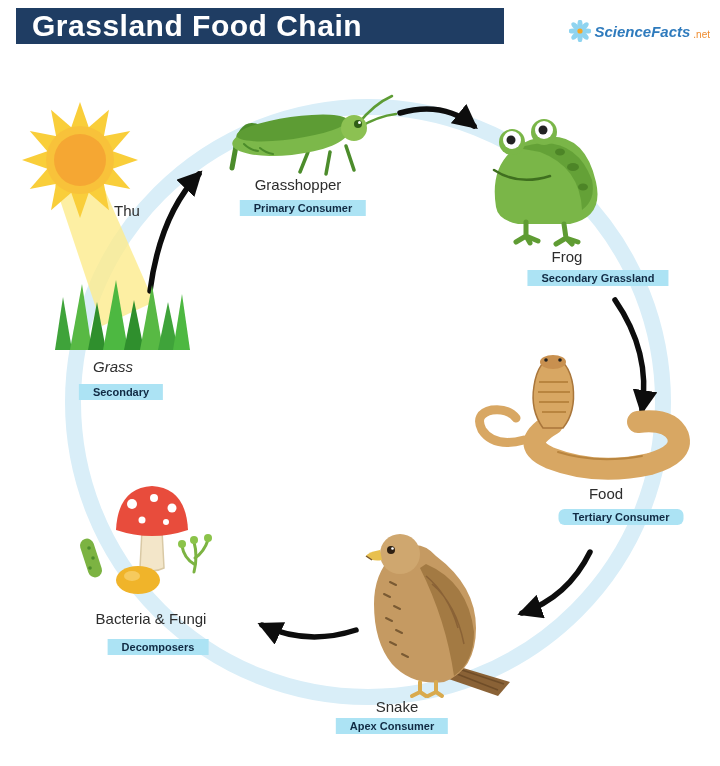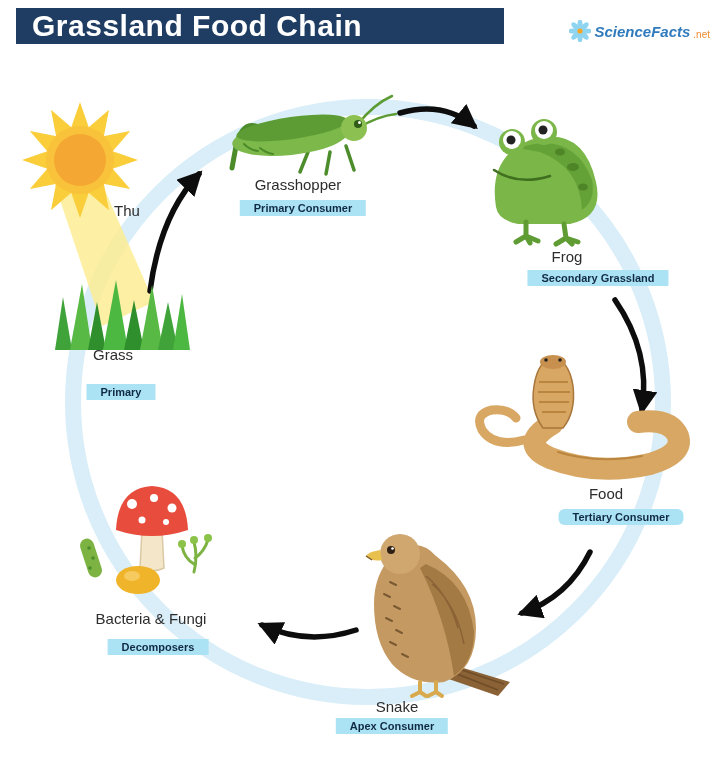--- a/index.html
+++ b/index.html
@@ -132,22 +132,22 @@
 <svg class="icon" style="left:48px;top:272px;" width="150" height="82" viewBox="0 0 150 82">
   <polygon points="7,78 15,25 24,78" fill="#3fa33a"></polygon>
   <polygon points="22,78 34,12 44,78" fill="#58b944"></polygon>
   <polygon points="40,78 49,30 58,78" fill="#2f8f2d"></polygon>
   <polygon points="55,78 68,8 80,78" fill="#4db841"></polygon>
   <polygon points="76,78 86,28 96,78" fill="#2f8f2d"></polygon>
   <polygon points="92,78 104,13 115,78" fill="#58b944"></polygon>
   <polygon points="110,78 120,30 130,78" fill="#3fa33a"></polygon>
   <polygon points="125,78 134,22 142,78" fill="#4db841"></polygon>
 </svg>
-<div class="node-label" style="left:113px;top:346px;">Grass</div>
-<div class="badge" style="left:113px;top:384px;">Primary</div>
+<div class="node-label" style="left:113px;top:358px;font-style:italic;">Grass</div>
+<div class="badge" style="left:113px;top:384px;">Secondary</div>
 
 <svg class="icon" style="left:208px;top:86px;" width="190" height="92" viewBox="0 0 190 92">
   <g stroke-linecap="round">
     <path d="M150,38 Q166,18 184,10" stroke="#5d9c34" stroke-width="2.5" fill="none"></path>
     <path d="M150,42 Q170,30 188,28" stroke="#5d9c34" stroke-width="2.5" fill="none"></path>
     <path d="M70,58 Q38,20 28,60 L24,82" stroke="#4c8c2b" stroke-width="5" fill="none"></path>
     <path d="M100,66 L92,86" stroke="#4c8c2b" stroke-width="3.5" fill="none"></path>
     <path d="M122,66 L118,88" stroke="#4c8c2b" stroke-width="3.5" fill="none"></path>
     <path d="M138,60 L146,84" stroke="#4c8c2b" stroke-width="3.5" fill="none"></path>
     <ellipse cx="82" cy="52" rx="58" ry="17" fill="#7cb84a" transform="rotate(-6 82 52)"></ellipse>

